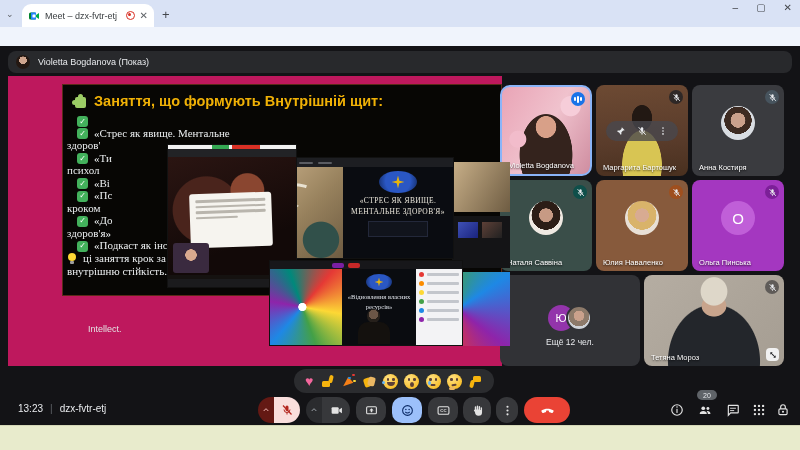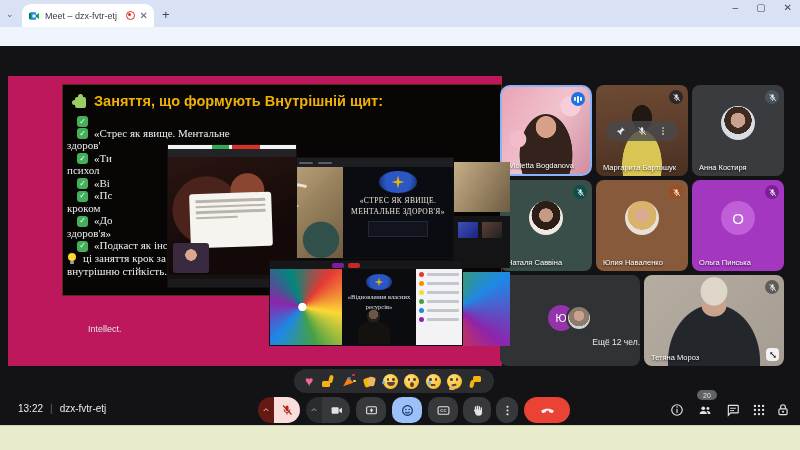--- a/index.html
+++ b/index.html
@@ -151,21 +151,21 @@
     background:radial-gradient(circle at 50% 42%,#d8ab92 0 26%,#d9b36a 27% 55%,#e8e0d6 56%);}
   #tileO{left:692px;top:134px;width:92px;height:91px;background:#a437c0;}
   #tileO .avcircle{width:34px;height:34px;background:#c05fd8;display:flex;align-items:center;justify-content:center;
     color:#fff;font-size:15px;}
   #tileE{left:500px;top:229px;width:140px;height:91px;background:#313236;}
   #tileE .grp{position:absolute;left:50%;top:30px;transform:translateX(-50%);width:44px;height:26px;}
   #tileE .c1{position:absolute;left:0;top:0;width:26px;height:26px;border-radius:50%;background:#9334ab;
     display:flex;align-items:center;justify-content:center;color:#fff;font-size:11px;}
   #tileE .c2{position:absolute;left:18px;top:0;width:26px;height:26px;border-radius:50%;border:2px solid #313236;box-sizing:border-box;
     background:radial-gradient(circle at 50% 40%,#caa18c 0 30%,#8d7a6a 31% 60%,#cfd3d8 61%);}
-  #tileE .lbl{position:absolute;left:0;right:0;top:62px;text-align:right;font-size:8.5px;color:#e8eaed;}
+  #tileE .lbl{position:absolute;left:0;right:0;top:62px;text-align:center;font-size:8.5px;color:#e8eaed;}
   #tileT{left:644px;top:229px;width:140px;height:91px;
     background:radial-gradient(ellipse at 50% 18%,#ded7c9 0 13%,rgba(0,0,0,0) 14%),
       radial-gradient(ellipse at 50% 34%,#c8a48c 0 12%,rgba(0,0,0,0) 13%),
       radial-gradient(ellipse at 50% 95%,#23262b 0 46%,rgba(0,0,0,0) 47%),
       linear-gradient(135deg,#b5ada2,#a59d92);}
   .expand{position:absolute;right:5px;bottom:5px;width:13px;height:13px;border-radius:4px;background:#f1f1f1;
     display:flex;align-items:center;justify-content:center;}
   .expand svg{width:8px;height:8px;color:#202124;}
   
   #reactions{left:294px;top:323px;width:200px;height:24px;background:#2b2c2f;border-radius:12px;
@@ -380,20 +380,24 @@
         </span>
       <span class="url">https://meet.google.com/dzx-fvtr-etj?authuser=0</span>
     </div>
     <span class="abs" id="star">☆</span>
     <div class="abs" id="avatarbtn"></div>
     <span class="abs" id="chromedots">⋮</span>
   </div>
 
   <div class="abs" id="meet">
 
+    <div class="abs" id="banner">
+      <span class="av"></span>
+      <span class="nm">Violetta Bogdanova (Показ)</span>
+    </div>
 
     <div class="abs" id="stage">
 
       <div class="abs" id="slide">
         <div id="slidetitle">
           <span class="puzzle">
               <i class="b"></i>
               <i class="n1"></i>
               <i class="n2"></i>
             </span>
@@ -667,21 +671,21 @@
           <i class="m" style="position:absolute"></i>
           <i class="h" style="position:absolute"></i>
         </span>
       <span class="thumbem down">
           <i class="f" style="position:absolute"></i>
           <i class="u" style="position:absolute"></i>
         </span>
     </div>
 
     <div class="abs" id="barleft">
-      <span>13:22</span>
+      <span>13:23</span>
       <span class="sep">|</span>
       <span>dzx-fvtr-etj</span>
     </div>
     <div class="abs ctl" id="micgroup">
       <div class="chev">
           <svg>
             <use href="#i-chevup"></use>
           </svg>
         </div>
       <div class="main">

